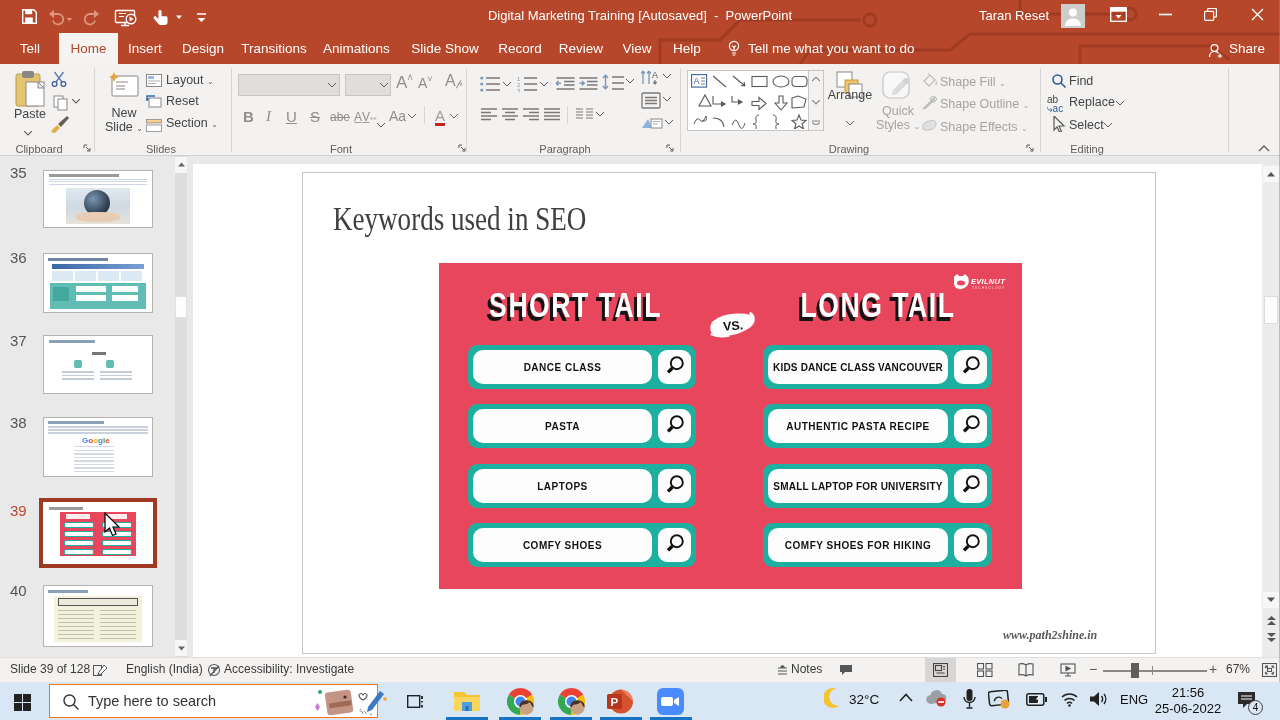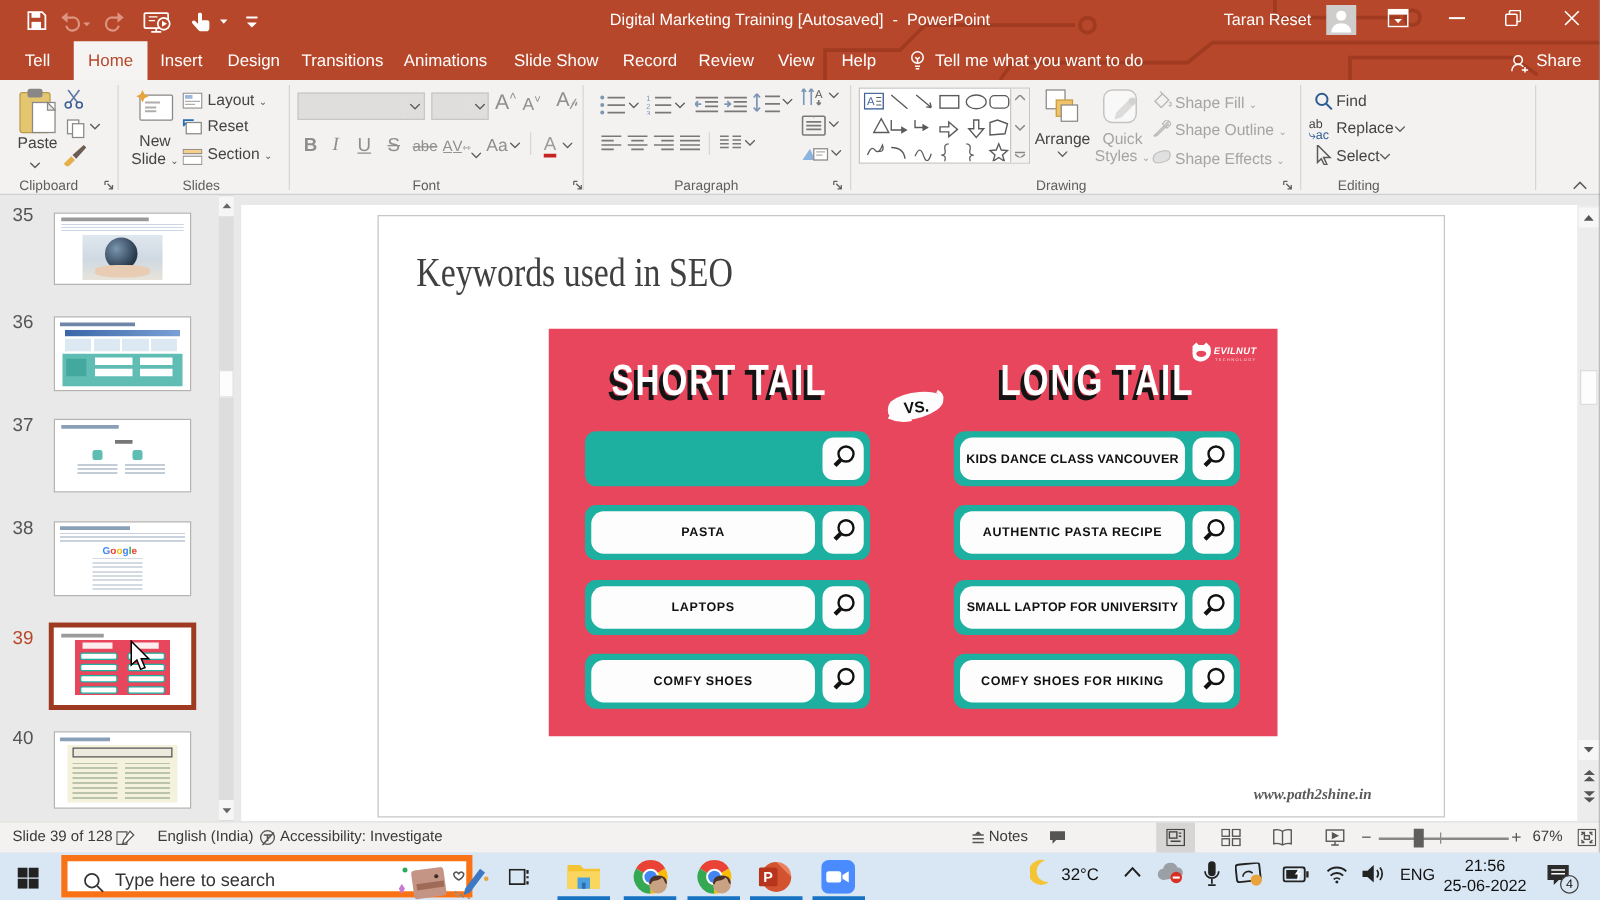--- a/index.html
+++ b/index.html
@@ -370,21 +370,21 @@
         <path d="M68 41 q-4 0-3 5 q1 4-3 4 q4 0 3 4 q-1 5 3 5" stroke-width="1"></path>
         <path d="M82 41 q4 0 3 5 q-1 4 3 4 q-4 0-3 4 q1 5-3 5" stroke-width="1"></path>
         <path d="M108 41 l2 5 5 0.5 -4 3.5 1.5 5 -4.5-3 -4.5 3 1.5-5 -4-3.5 5-0.5 z"></path>
       </svg>
     </div>
     <svg class="abs" style="left:836px;top:7px" width="28" height="28" viewBox="0 0 28 28">
       <rect x="1" y="1" width="15" height="15" fill="#fff" stroke="#8a8886"></rect>
       <rect x="9" y="9" width="13" height="13" fill="#f0c36a" stroke="#c79b3b"></rect>
       <rect x="13" y="13" width="13" height="13" fill="#fff" stroke="#8a8886"></rect>
     </svg>
-    <div class="rtext" style="position:absolute;left:826px;top:40px;width:48px;text-align:center;">Arrange</div>
+    <div class="rtext" style="position:absolute;left:826px;top:24px;width:48px;text-align:center;">Arrange</div>
     <svg class="abs" style="left:846px;top:57px" width="8" height="5">
         <path d="M0 0 l4 4 4-4" fill="none" stroke="#605e5c" stroke-width="1"></path>
       </svg>
     <svg class="abs" style="left:881px;top:6px" width="34" height="32" viewBox="0 0 34 32" opacity="0.5">
       <rect x="2" y="2" width="26" height="26" rx="7" fill="#fff" stroke="#9a9896" stroke-width="1.2"></rect>
       <path d="M12 20 l10-10 4 4 -10 10 -5.5 1.5 z" fill="#c9c7c5"></path>
       <circle cx="25" cy="11" r="3" fill="#b5b3b1"></circle>
     </svg>
     <div class="rtext dim" style="position:absolute;left:873px;top:40px;width:50px;text-align:center;line-height:14px;">Quick<br>Styles <span style="font-size:8px;">⌄</span></div>
     <svg class="abs" style="left:922px;top:9px" width="16" height="14" viewBox="0 0 16 14" opacity="0.45">
@@ -521,20 +521,21 @@
           </g>
           <text x="16" y="21" font-size="12.5" font-weight="bold" fill="#111" transform="rotate(-5 26 16)">VS.</text>
         </svg>
         <svg class="abs" style="left:512px;top:8px" width="64" height="20" viewBox="0 0 64 20">
           <path d="M3 6 l3-3 2 2 h4 l2-2 3 3 q2 5-1 9 q-4 4-8 3 q-5-1-5-6 q0-4 0-6 z" fill="#fff"></path>
           <ellipse cx="10" cy="12" rx="4" ry="2.5" fill="#e8465c"></ellipse>
           <text x="20" y="12.5" font-size="7.5" font-weight="bold" font-style="italic" fill="#fff" letter-spacing="0.3">EVILNUT</text>
           <text x="21" y="18" font-size="3.2" fill="#ffd2d9" letter-spacing="1.1">TECHNOLOGY</text>
         </svg>
         <div class="srow" style="left:29px;top:82px;width:228px;height:44px;">
+            <div class="txt">DANCE CLASS</div>
             <div class="btn"><svg width="33" height="34" viewBox="0 0 33 34">
                 <circle cx="18.8" cy="13.2" r="6" fill="none" stroke="#111" stroke-width="1.9"></circle>
                 <path d="M14.4 18 L10 22.4" stroke="#111" stroke-width="3.4"></path>
               </svg></div>
           </div>
         <div class="srow" style="left:29px;top:141px;width:228px;height:44px;">
             <div class="txt">PASTA</div>
             <div class="btn"><svg width="33" height="34" viewBox="0 0 33 34">
                 <circle cx="18.8" cy="13.2" r="6" fill="none" stroke="#111" stroke-width="1.9"></circle>
                 <path d="M14.4 18 L10 22.4" stroke="#111" stroke-width="3.4"></path>
@@ -655,21 +656,21 @@
       </svg>
   </div>
 
   <div class="taskbar" id="taskbar">
     <svg class="abs" style="left:14px;top:12px" width="17" height="17" viewBox="0 0 17 17">
         <rect width="8" height="8" fill="#222"></rect>
         <rect x="9" width="8" height="8" fill="#222"></rect>
         <rect y="9" width="8" height="8" fill="#222"></rect>
         <rect x="9" y="9" width="8" height="8" fill="#222"></rect>
       </svg>
-    <div class="abs" style="left:49px;top:2px;width:329px;height:34px;background:#fff;border:5px solid #f97316;">
+    <div class="abs" style="left:49px;top:2px;width:329px;height:34px;background:#fff;border:1px solid #f97316;">
       <svg class="abs" style="left:12px;top:8px" width="18" height="18" viewBox="0 0 18 18" fill="none" stroke="#333" stroke-width="1.4">
           <circle cx="7.5" cy="7.5" r="5.5"></circle>
           <path d="M11.7 11.7 L16.5 16.5"></path>
         </svg>
       <div class="abs" style="left:38px;top:8px;font-size:14.5px;color:#333;">Type here to search</div>
       <svg class="abs" style="left:262px;top:2px" width="78" height="30" viewBox="0 0 78 30">
         <circle cx="8" cy="5" r="2" fill="#2eaa5e"></circle>
         <path d="M3 20 l2.5-4 2.5 4 -2.5 4 z" fill="#c77ad4"></path>
         <rect x="14" y="4" width="26" height="23" rx="3" fill="#c49484" transform="rotate(-8 27 15)"></rect>
         <rect x="17" y="15" width="22" height="5" fill="#a06b56" transform="rotate(-8 27 15)"></rect>

